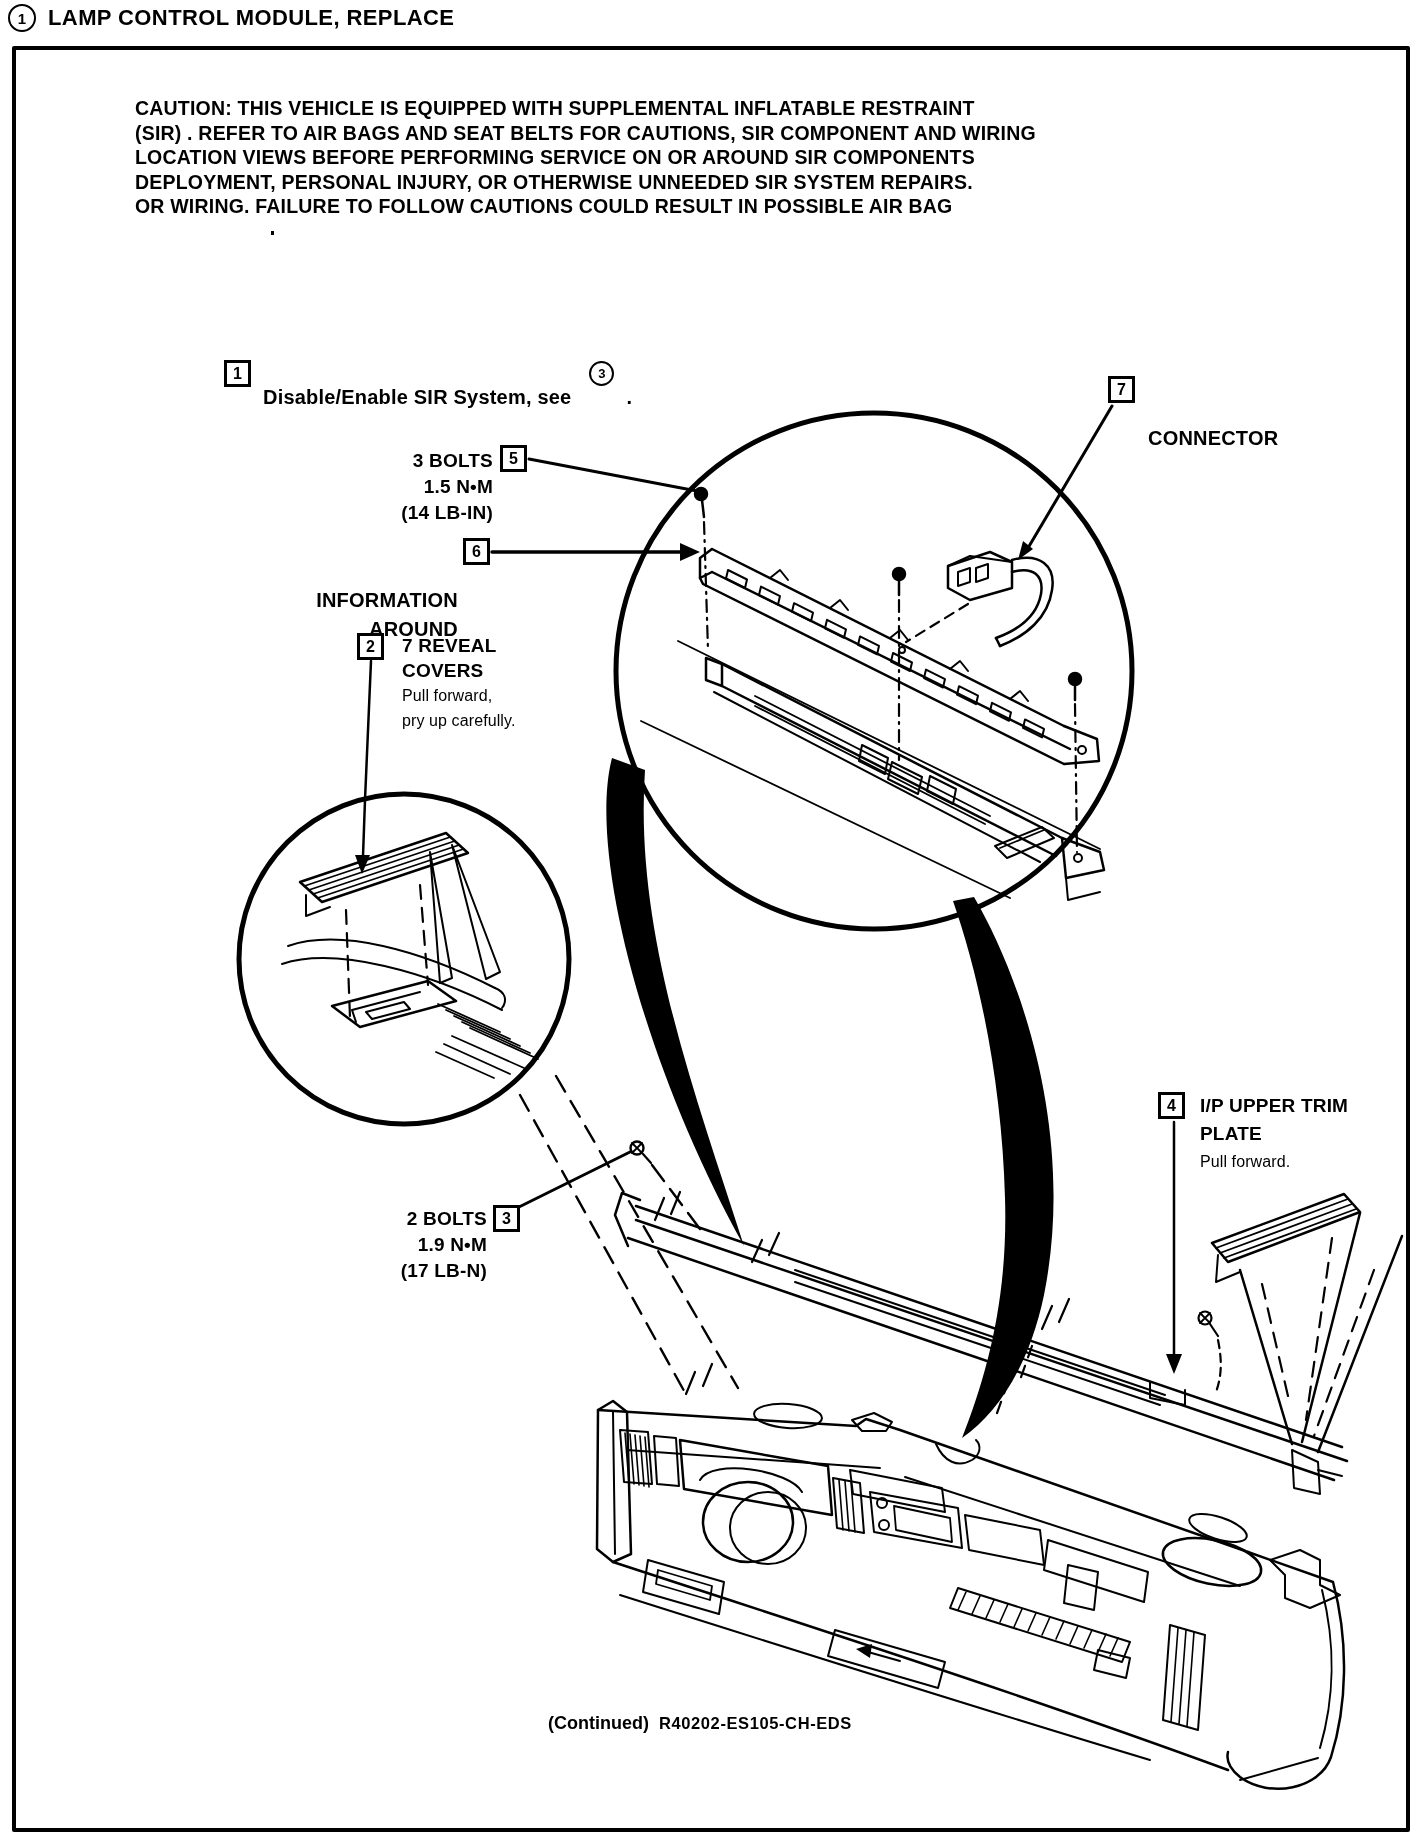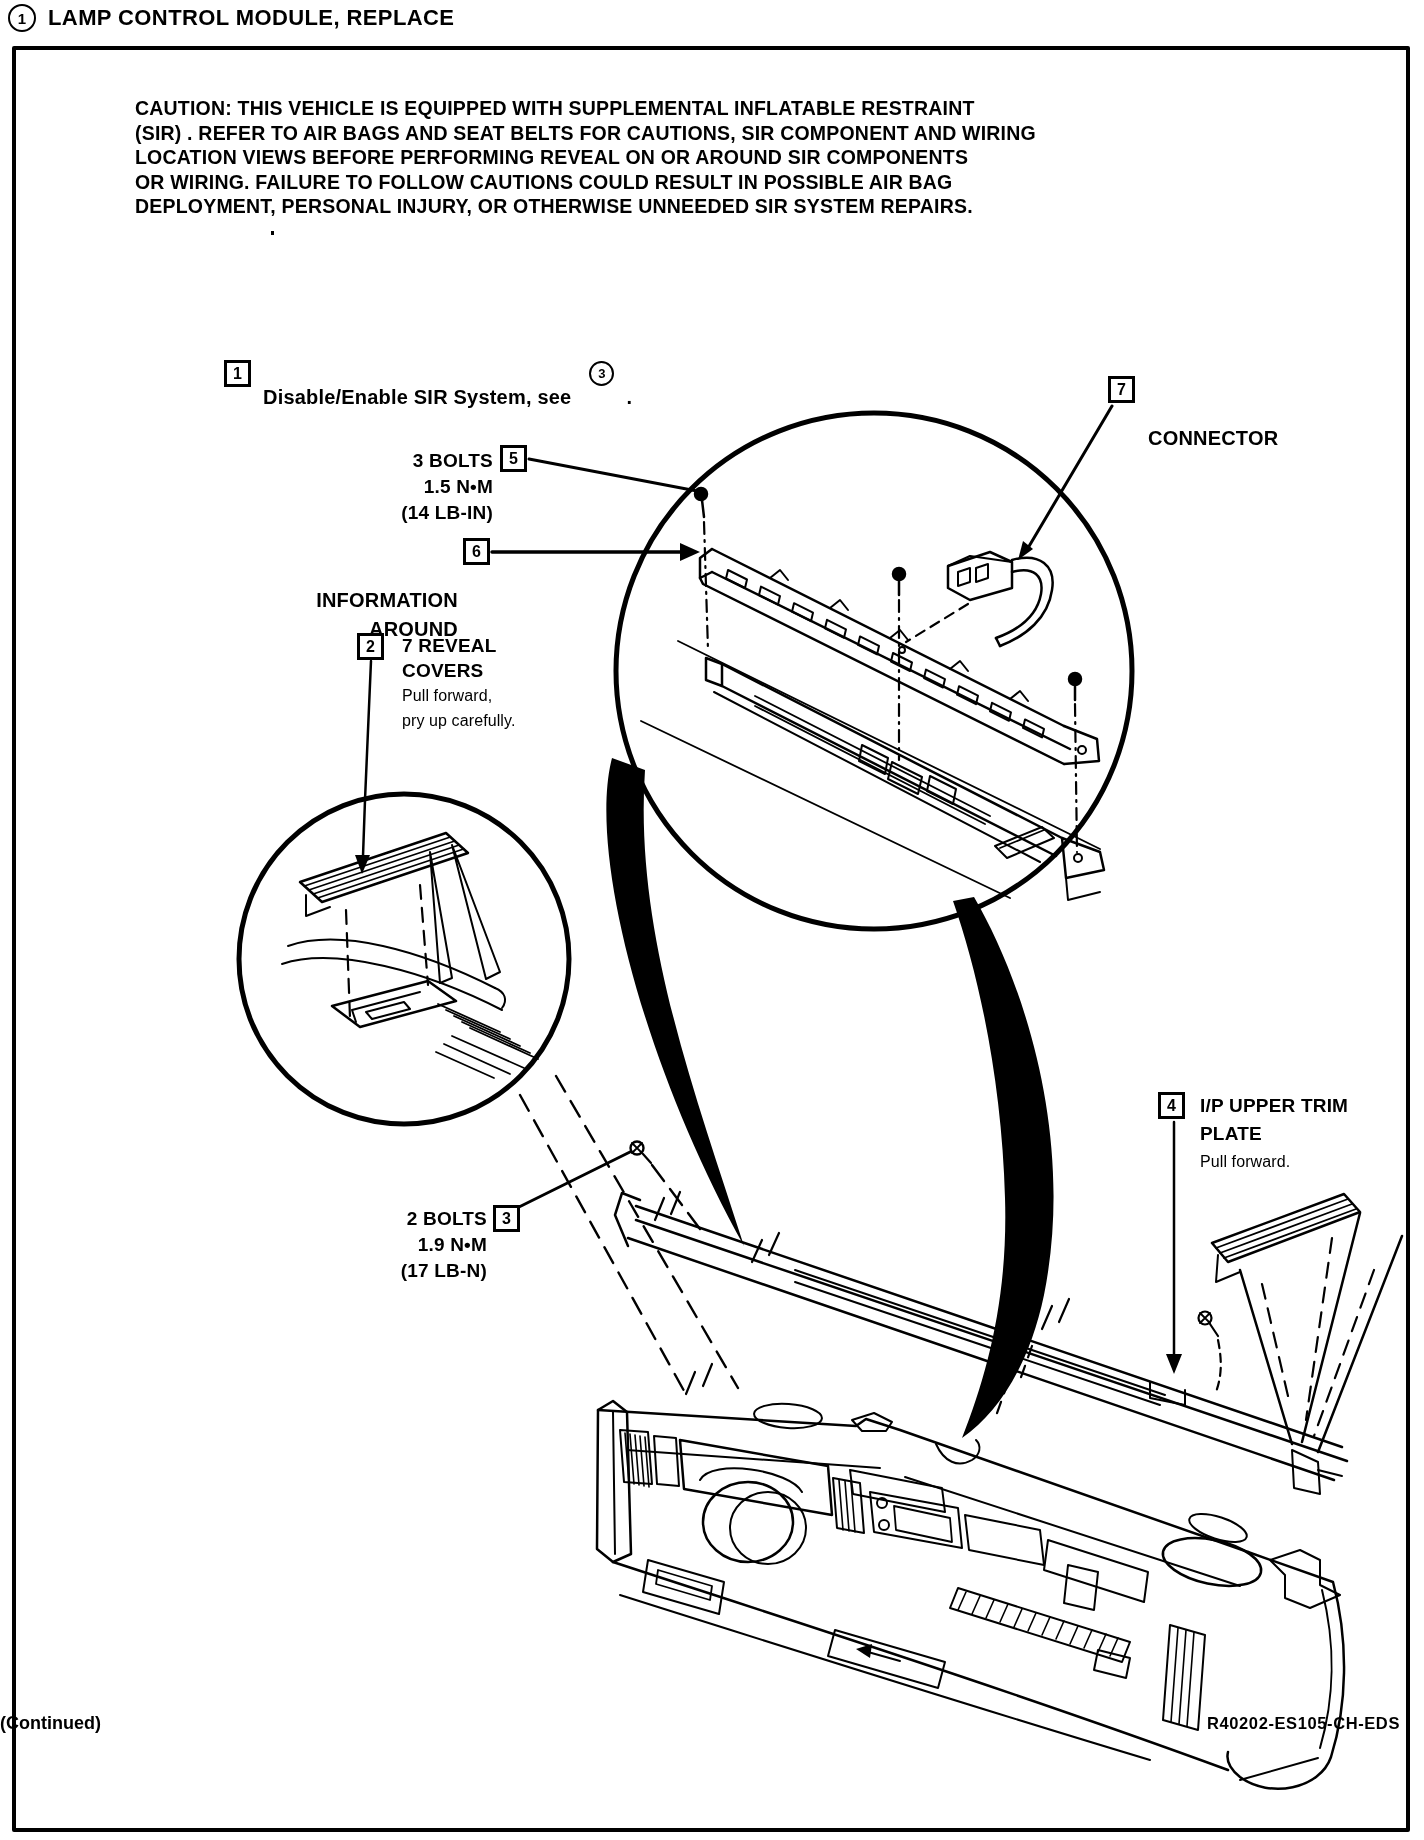--- a/index.html
+++ b/index.html
@@ -22,21 +22,21 @@
           font-size:16px;font-weight:700;z-index:3;}
   
   .lbl{font-weight:700;letter-spacing:.2px;z-index:3;}
   .caps19{font-size:19px;}
   .caps20{font-size:20px;margin-top:48px;}
   .instr{font-size:16px;font-weight:400;letter-spacing:.1px;}
   .ralign{text-align:right;}
   .inline-circ{width:21px;height:21px;border:2.5px solid #000;border-radius:50%;
                display:inline-flex;align-items:center;justify-content:center;
                font-size:13px;font-weight:700;margin-left:6px;}
-  .footer-row{left:0;top:1713px;width:1400px;display:flex;justify-content:space-between;
+  .footer-row{left:0;top:1713px;width:1400px;display:flex;justify-content:center;
               align-items:baseline;gap:10px;}
   .footer-cont{font-size:18px;font-weight:700;}
   .footer-code{font-size:16.5px;font-weight:700;letter-spacing:.6px;}
   .tinydot{left:271px;top:231px;width:3px;height:4px;background:#000;}
 </style>
 </head>
 <body>
 
 <div id="page">
 
@@ -275,23 +275,23 @@
   </svg>
 
   <div class="abs title-row">
     <div class="circ-num">1</div>
     <div class="page-title">LAMP CONTROL MODULE, REPLACE</div>
   </div>
 
   <div class="abs caution">
     <div>CAUTION: THIS VEHICLE IS EQUIPPED WITH SUPPLEMENTAL INFLATABLE RESTRAINT</div>
     <div>(SIR) . REFER TO AIR BAGS AND SEAT BELTS FOR CAUTIONS, SIR COMPONENT AND WIRING</div>
-    <div>LOCATION VIEWS BEFORE PERFORMING REVEAL ON OR AROUND SIR COMPONENTS</div>
+    <div>LOCATION VIEWS BEFORE PERFORMING SERVICE ON OR AROUND SIR COMPONENTS</div>
+    <div>DEPLOYMENT, PERSONAL INJURY, OR OTHERWISE UNNEEDED SIR SYSTEM REPAIRS.</div>
     <div>OR WIRING. FAILURE TO FOLLOW CAUTIONS COULD RESULT IN POSSIBLE AIR BAG</div>
-    <div>DEPLOYMENT, PERSONAL INJURY, OR OTHERWISE UNNEEDED SIR SYSTEM REPAIRS.</div>
   </div>
   <div class="abs tinydot"></div>
 
   <div class="abs" style="left:224px;top:338px;display:flex;align-items:center;gap:12px;">
     <div class="numbox">1</div>
     <span class="lbl caps20">Disable/Enable SIR System, see</span>
     <span class="inline-circ">3</span>
     <span class="lbl caps20">.</span>
   </div>
 

